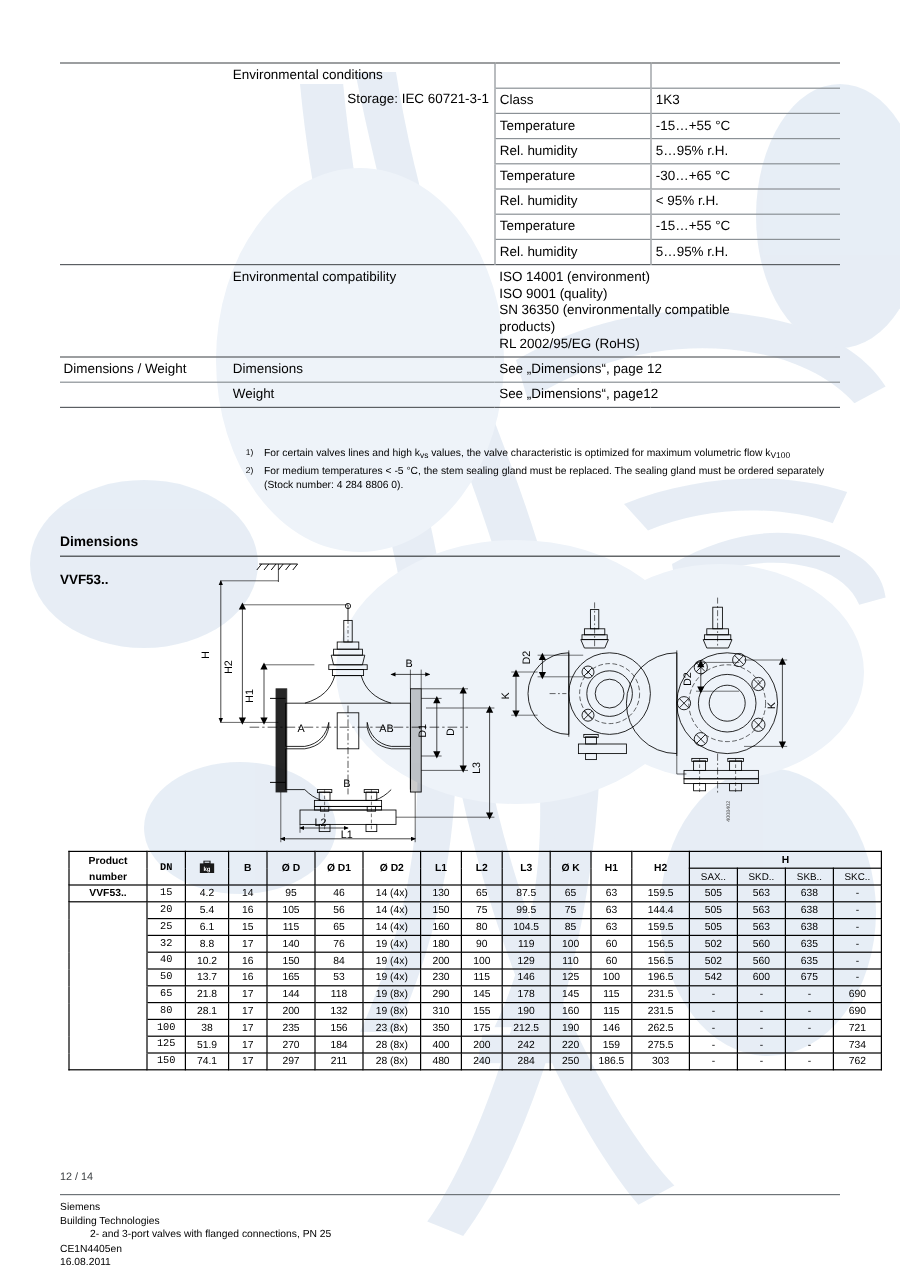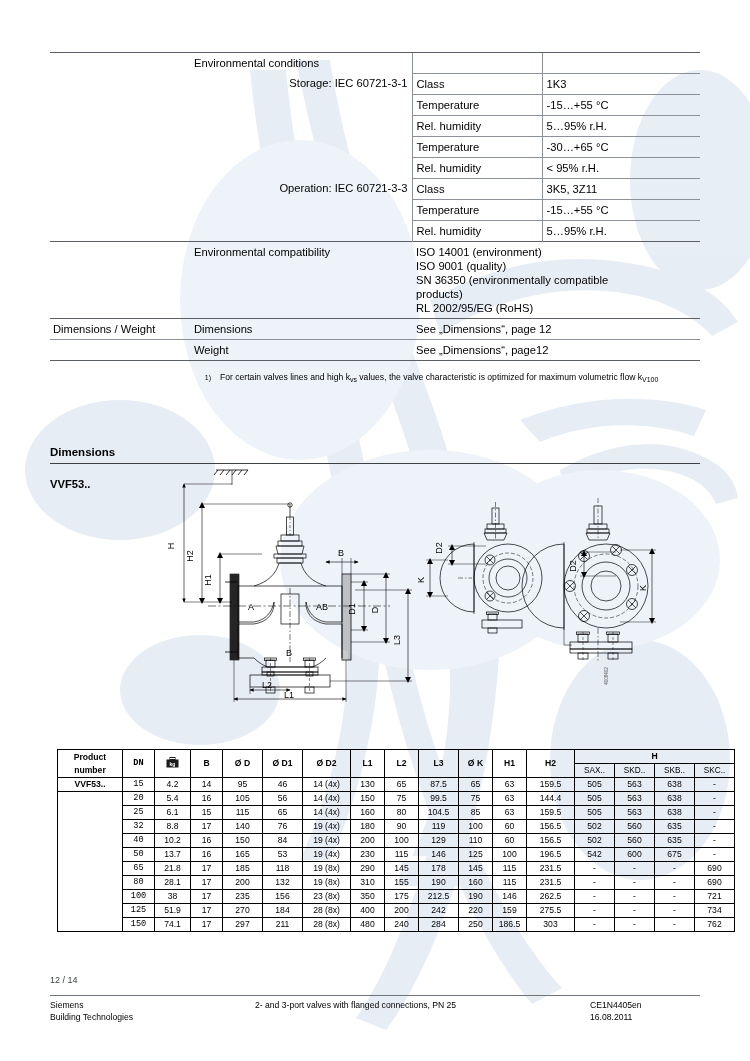--- a/index.html
+++ b/index.html
@@ -62,21 +62,21 @@
     position:absolute; left:50px; top:478px;
     font-size:11.2px; font-weight:bold;
   }
 
   
   #drawing { position:absolute; left:150px; top:462px; width:520px; height:240px; }
   #drawing svg { display:block; }
 
   
   #dimtable {
-    position:absolute; left:57px; top:749px;
+    position:absolute; left:57px; top:709px;
     border-collapse:collapse;
     font-size:8.6px;
     background:transparent;
     padding-left:32px;
   }
   #dimtable th, #dimtable td {
     border:0.8px solid #000;
     text-align:center;
     padding:0;
     height:13px;
@@ -116,21 +116,21 @@
     position:absolute; left:50px; top:975px;
     font-size:9px; color:#3d4144;
   }
   #footer-rule {
     position:absolute; left:50px; top:995px; width:650px;
     border-top:1.4px solid #6e7478;
   }
   #footer {
     position:absolute; left:50px; top:1000px; width:650px;
     font-size:8.6px; line-height:11.5px; color:#000;
-    display:flex; justify-content:space-between;
+    display:flex; justify-content:space-between;flex-direction:column;
   }
   #footer .fl { width:180px; }
   #footer .fc { flex:1; text-align:left; padding-left:25px; }
   #footer .fr { width:110px; text-align:left; }
 </style>
 </head>
 <body>
 
 <div id="watermark">
   <svg width="750" height="1061" viewBox="0 0 750 1061" aria-hidden="true">
@@ -209,26 +209,20 @@
       </tr>
       <tr>
         <td class="lcol"></td>
         <td class="mcol"></td>
         <td class="ccol bt-thin bl-thin">Rel. humidity</td>
         <td class="vcol bt-thin bl-thin">&lt; 95% r.H.</td>
       </tr>
 
       <tr>
         <td class="lcol"></td>
-        <td class="mcol indent-r nowrap">Operation: IEC 60721-3-3</td>
-        <td class="ccol bt-thin bl-thin">Class</td>
-        <td class="vcol bt-thin bl-thin">3K5, 3Z11</td>
-      </tr>
-      <tr>
-        <td class="lcol"></td>
         <td class="mcol"></td>
         <td class="ccol bt-thin bl-thin">Temperature</td>
         <td class="vcol bt-thin bl-thin">-15…+55 °C</td>
       </tr>
       <tr>
         <td class="lcol"></td>
         <td class="mcol"></td>
         <td class="ccol bt-thin bl-thin">Rel. humidity</td>
         <td class="vcol bt-thin bl-thin">5…95% r.H.</td>
       </tr>
@@ -262,20 +256,24 @@
       </tr>
     </tbody>
   </table>
 
   <div id="footnotes">
     <div class="fn">
       <div class="fnum"><sup>1)</sup></div>
       <div class="ftext">
         <span>For certain valves lines and high k</span><sub class="k">vs</sub><span> values, the valve characteristic is optimized for maximum volumetric flow k</span><sub class="k">V100</sub>
       </div>
+    </div>
+    <div class="fn">
+      <div class="fnum"><sup>2)</sup></div>
+      <div class="ftext">For medium temperatures &lt; -5 °C, the stem sealing gland must be replaced. The sealing gland must be ordered separately (Stock number: 4 284 8806 0).</div>
     </div>
   </div>
 
   <div id="dim-heading">Dimensions</div>
   <div id="dim-rule"></div>
   <div id="model-label">VVF53..</div>
 
   <div id="drawing">
   <svg width="520" height="240" viewBox="0 0 520 240" aria-hidden="true">
     <defs>
@@ -666,21 +664,21 @@
           <td class="c-h">542</td>
           <td class="c-h">600</td>
           <td class="c-h">675</td>
           <td class="c-h outer-r">-</td>
         </tr>
         <tr>
           <td class="c-prod prod outer-l" style="border-top: none; border-bottom: none;"></td>
           <td class="c-dn">65</td>
           <td class="c-kg">21.8</td>
           <td class="c-b">17</td>
-          <td class="c-d">185</td>
+          <td class="c-d">144</td>
           <td class="c-d1">118</td>
           <td class="c-d2">19 (8x)</td>
           <td class="c-l1">290</td>
           <td class="c-l2">145</td>
           <td class="c-l3">178</td>
           <td class="c-k">145</td>
           <td class="c-h1">115</td>
           <td class="c-h2">231.5</td>
           <td class="c-h">-</td>
           <td class="c-h">-</td>

